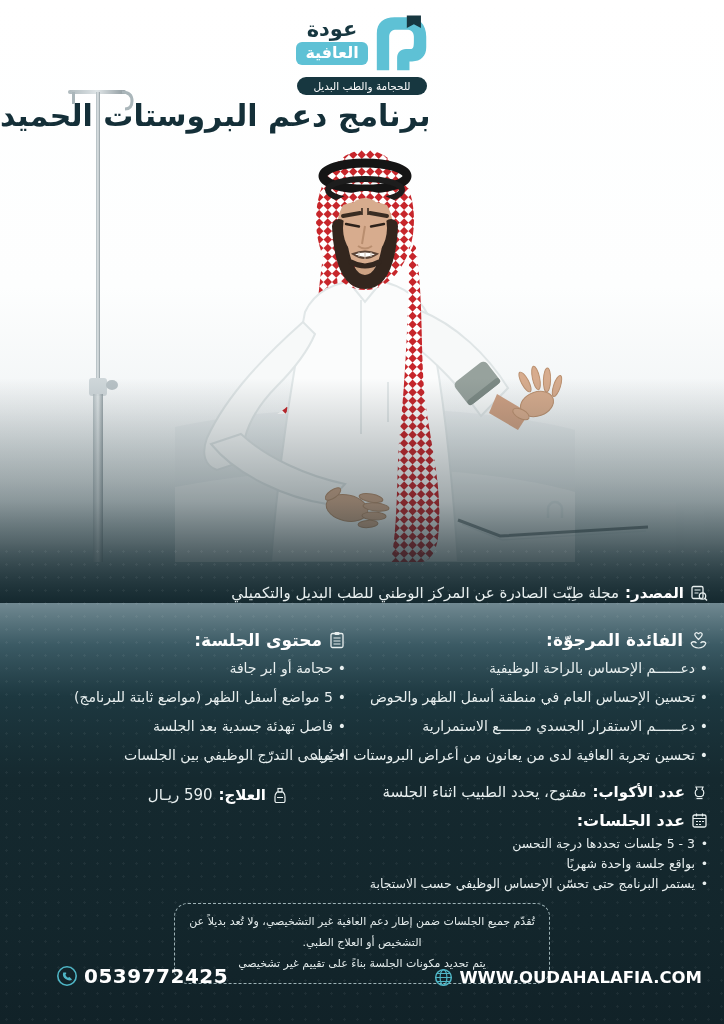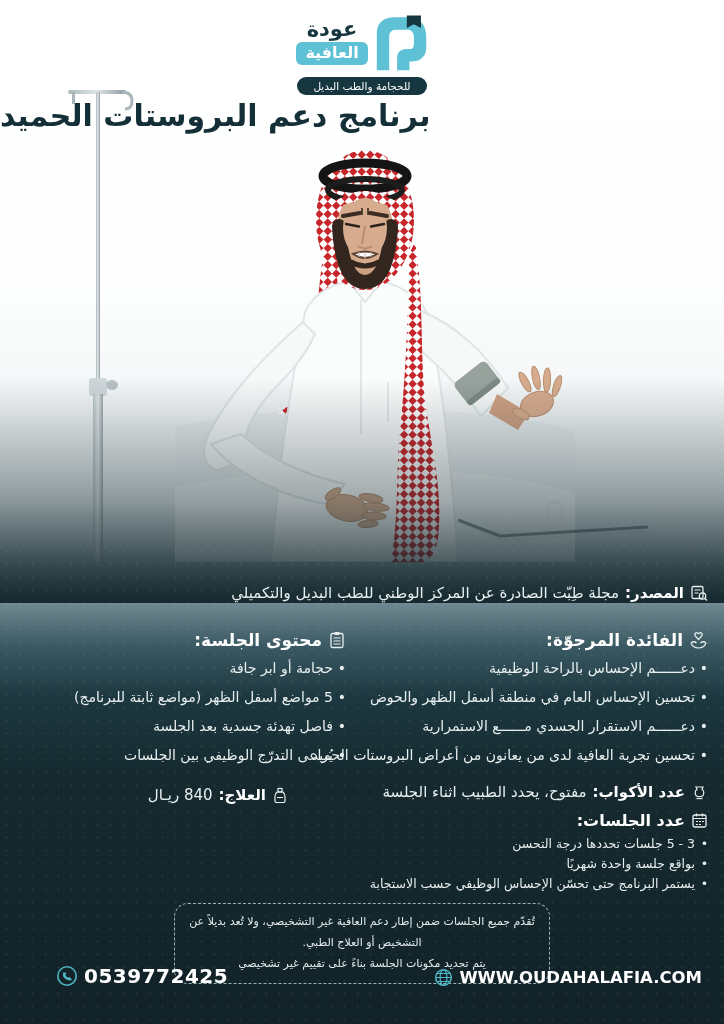--- a/index.html
+++ b/index.html
@@ -238,21 +238,21 @@
       <span>مفتوح، يحدد الطبيب اثناء الجلسة</span>
     </div>
 
     <div class="line price">
       <svg class="icon" width="16" height="17" viewBox="0 0 16 17">
         <rect x="6" y="1.5" width="4" height="3.5" fill="none" stroke="#e8efef" stroke-width="1.2"></rect>
         <path d="M5,5 h6 c1.5,1.5 2,3 2,5 v4 a1.5,1.5 0 0 1 -1.5,1.5 h-7 a1.5,1.5 0 0 1 -1.5,-1.5 v-4 c0,-2 .5,-3.5 2,-5 Z" fill="none" stroke="#e8efef" stroke-width="1.2"></path>
         <path d="M5,10.5 h6" stroke="#e8efef" stroke-width="1"></path>
       </svg>
       <span class="lbl">العلاج:</span>
-      <span>840 ريـال</span>
+      <span>590 ريـال</span>
     </div>
 
     <div class="sessions">
       <div class="sec-head" style="font-size:16px;">
         <svg class="icon" width="17" height="17" viewBox="0 0 17 17">
           <rect x="2" y="3" width="13" height="12" rx="1.5" fill="none" stroke="#e8efef" stroke-width="1.3"></rect>
           <path d="M2,6.5 h13 M5.5,1.5 v3 M11.5,1.5 v3" stroke="#e8efef" stroke-width="1.2"></path>
           <path d="M5,9.5 h2 M8,9.5 h2 M11,9.5 h2 M5,12.5 h2 M8,12.5 h2" stroke="#e8efef" stroke-width="1.2"></path>
         </svg>
         <span>عدد الجلسات:</span>

